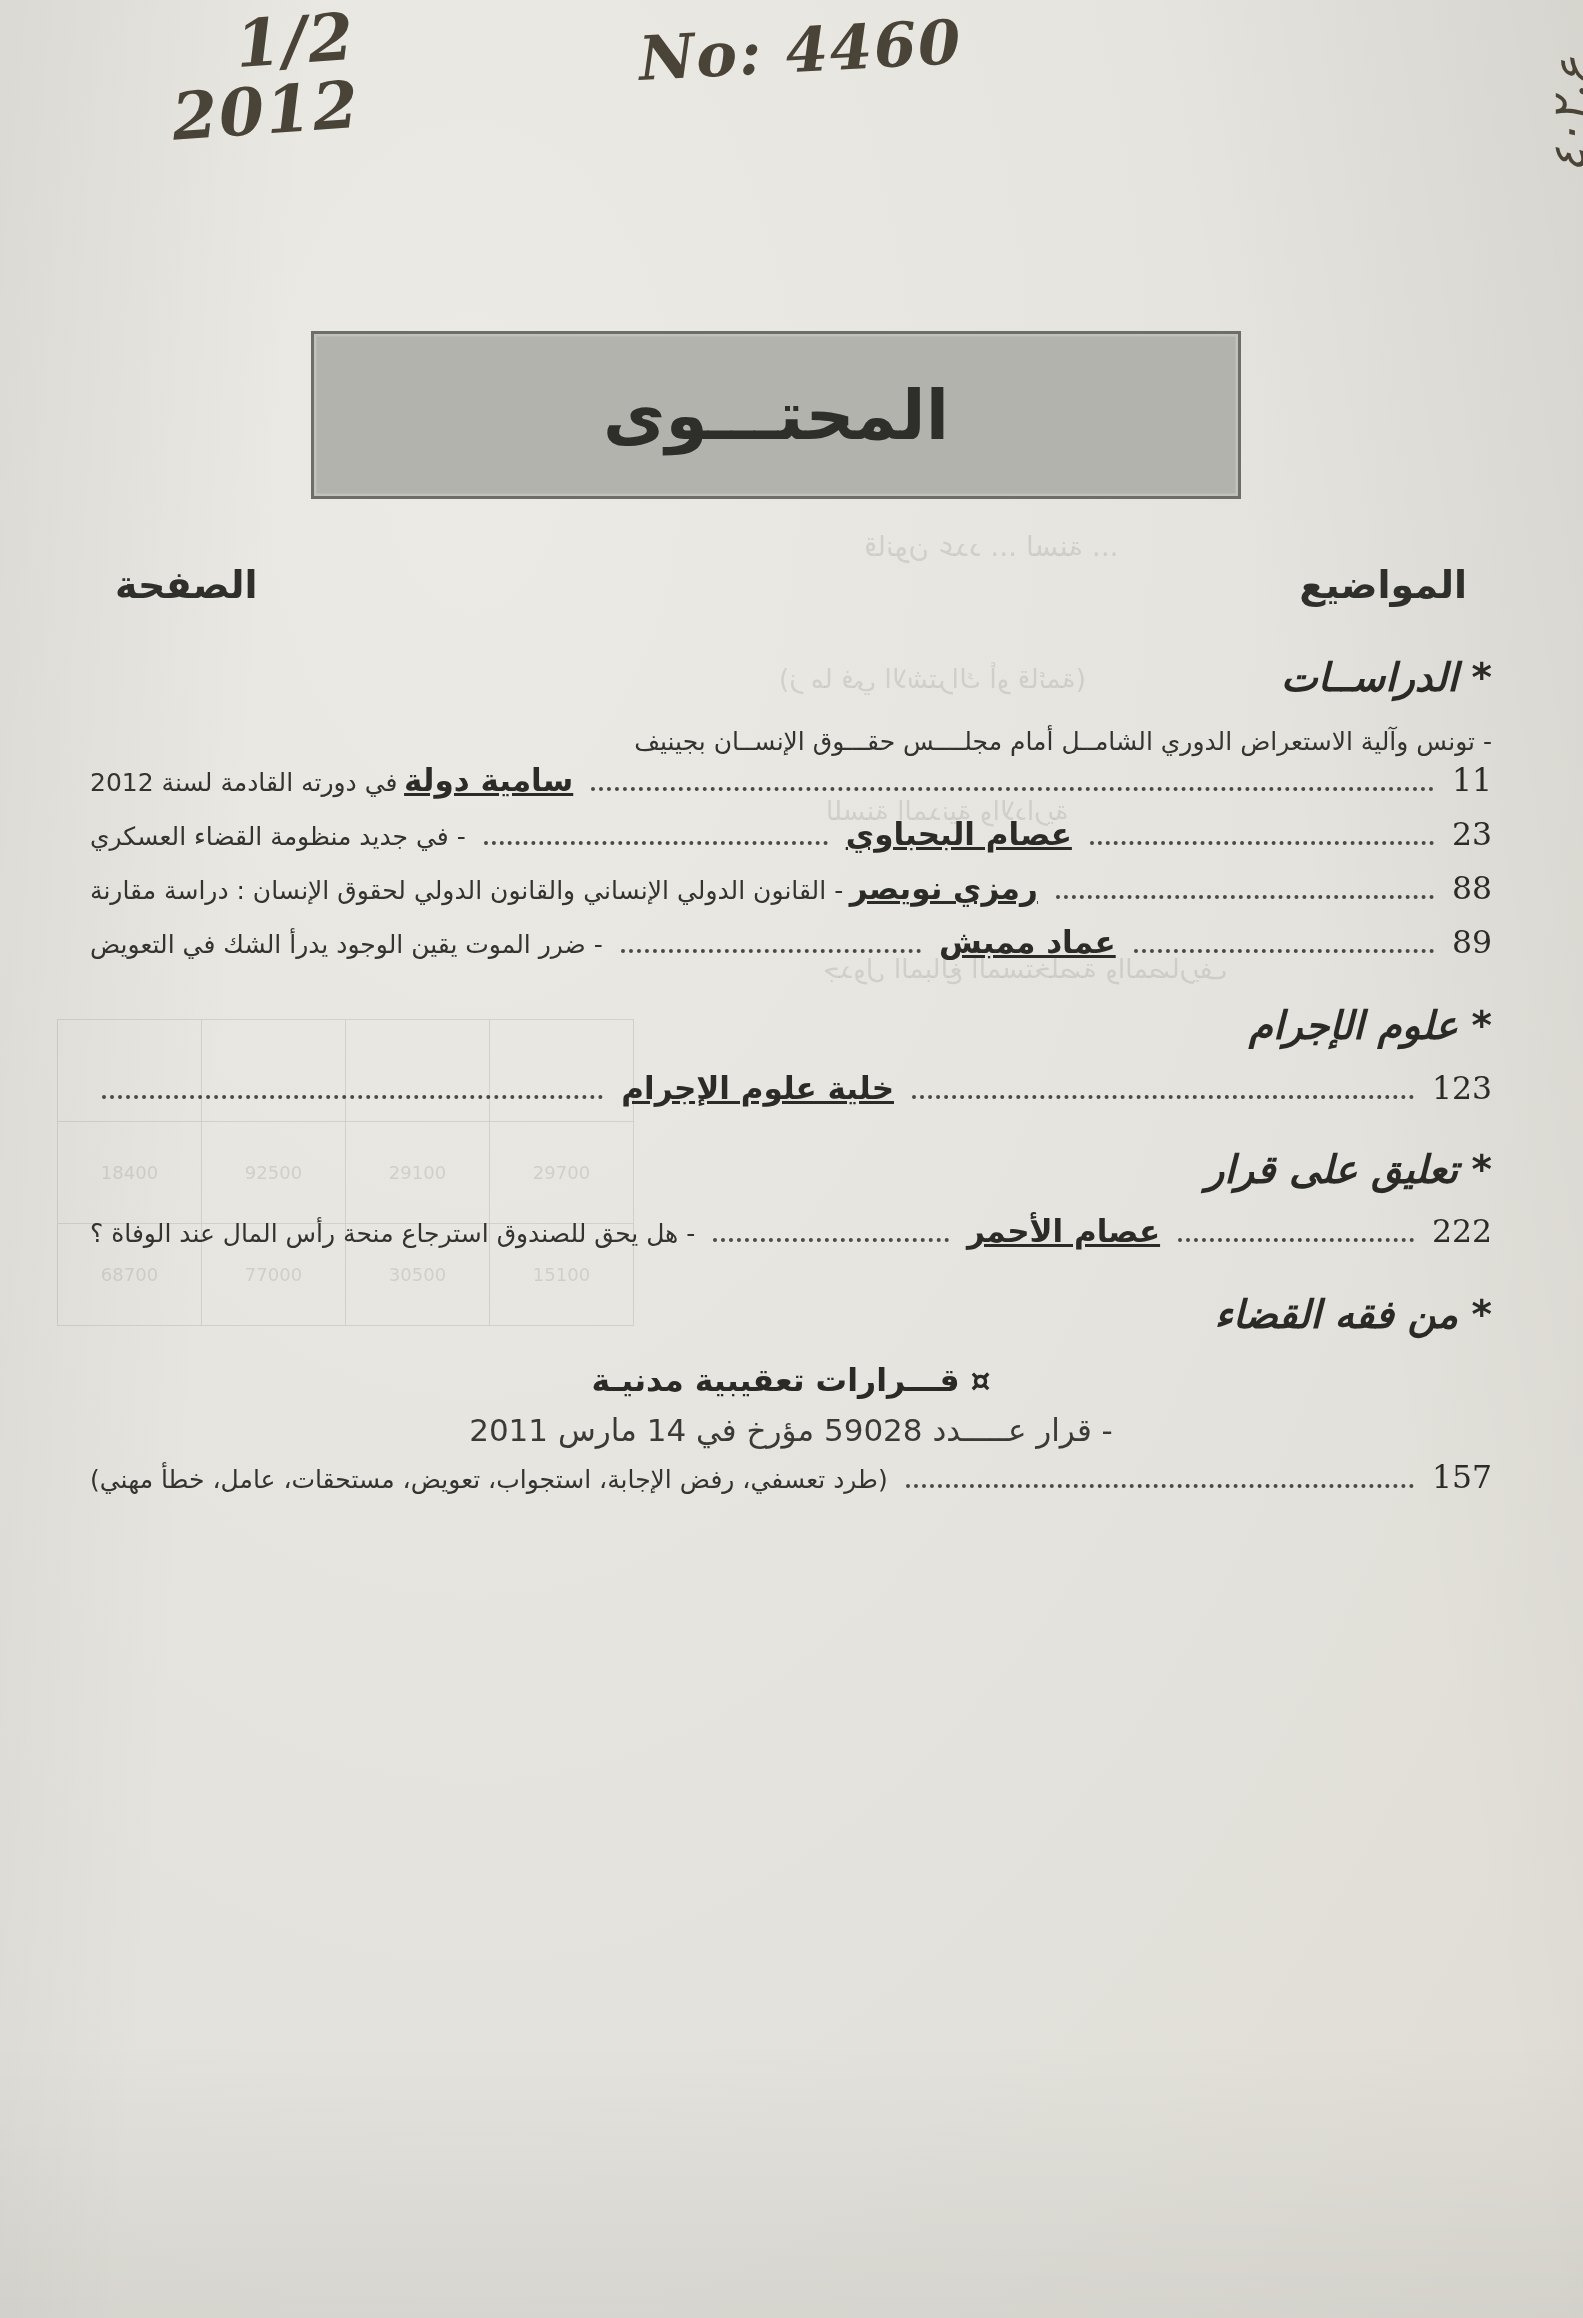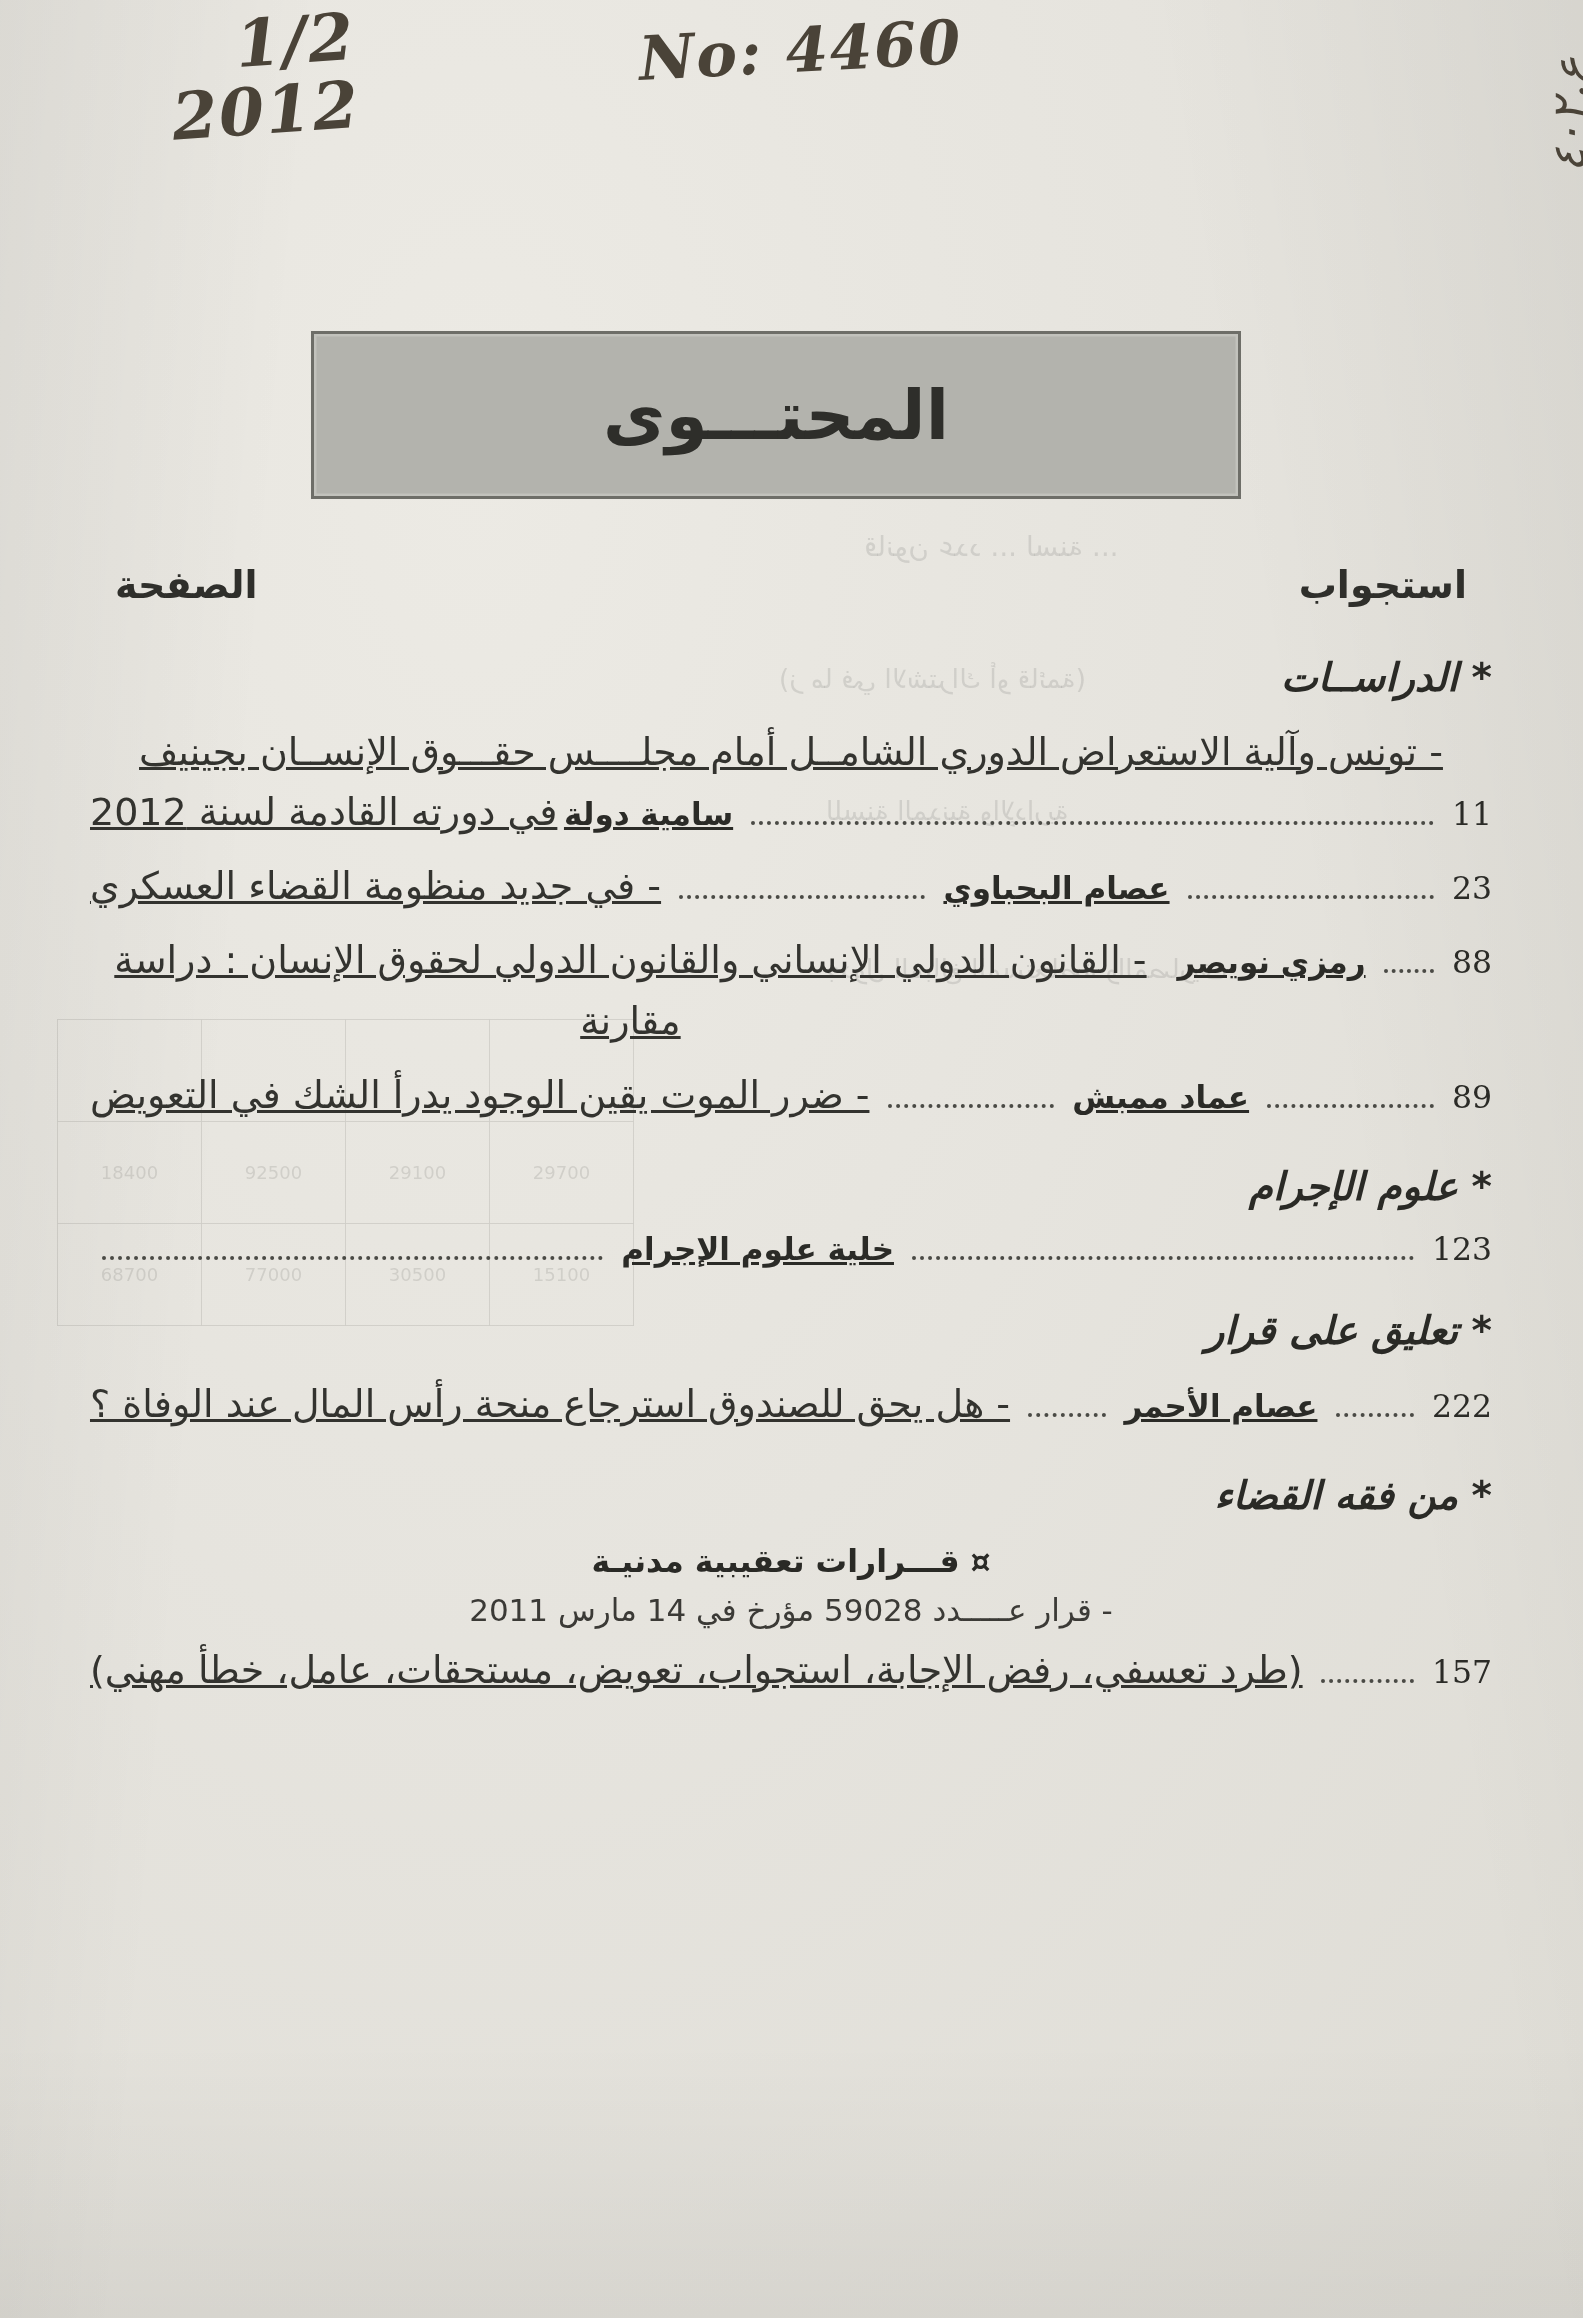--- a/index.html
+++ b/index.html
@@ -144,25 +144,24 @@
   .entry-wrap {
     margin: 13.3px 0;
   }
   .row2 {
     display: flex;
     align-items: baseline;
     justify-content: flex-start;
     gap: 6.6px;
   }
   .fulltext {
-    font-size: 38px;
-    text-align: center;
+    font-size: 25px;
+    text-align: right;
     color: #33332f;
     line-height: 1.6;
-    text-decoration: underline;
   }
   .author {
     font-weight: bold;
     text-decoration: underline;
     white-space: nowrap;
     font-size: 31px;
     color: #2b2b27;
   }
   .dots {
     flex: 1 1 auto;
@@ -231,21 +230,21 @@
   </tbody>
     </table>
 
   <div id="title-banner">
     <div id="title-text">المحتـــوى</div>
   </div>
 
   <div class="content">
 
     <div class="colhead">
-      <span>استجواب</span>
+      <span>المواضيع</span>
       <span>الصفحة</span>
     </div>
 
     <div class="section-title slanted">* الدراســات</div>
 
     <div class="entry-wrap">
       <div class="fulltext">- تونس وآلية الاستعراض الدوري الشامــل أمام مجلــــس حقـــوق الإنســان بجينيف</div>
       <div class="row2">
         <span class="pageno">11</span>
         <span class="dots"></span>

